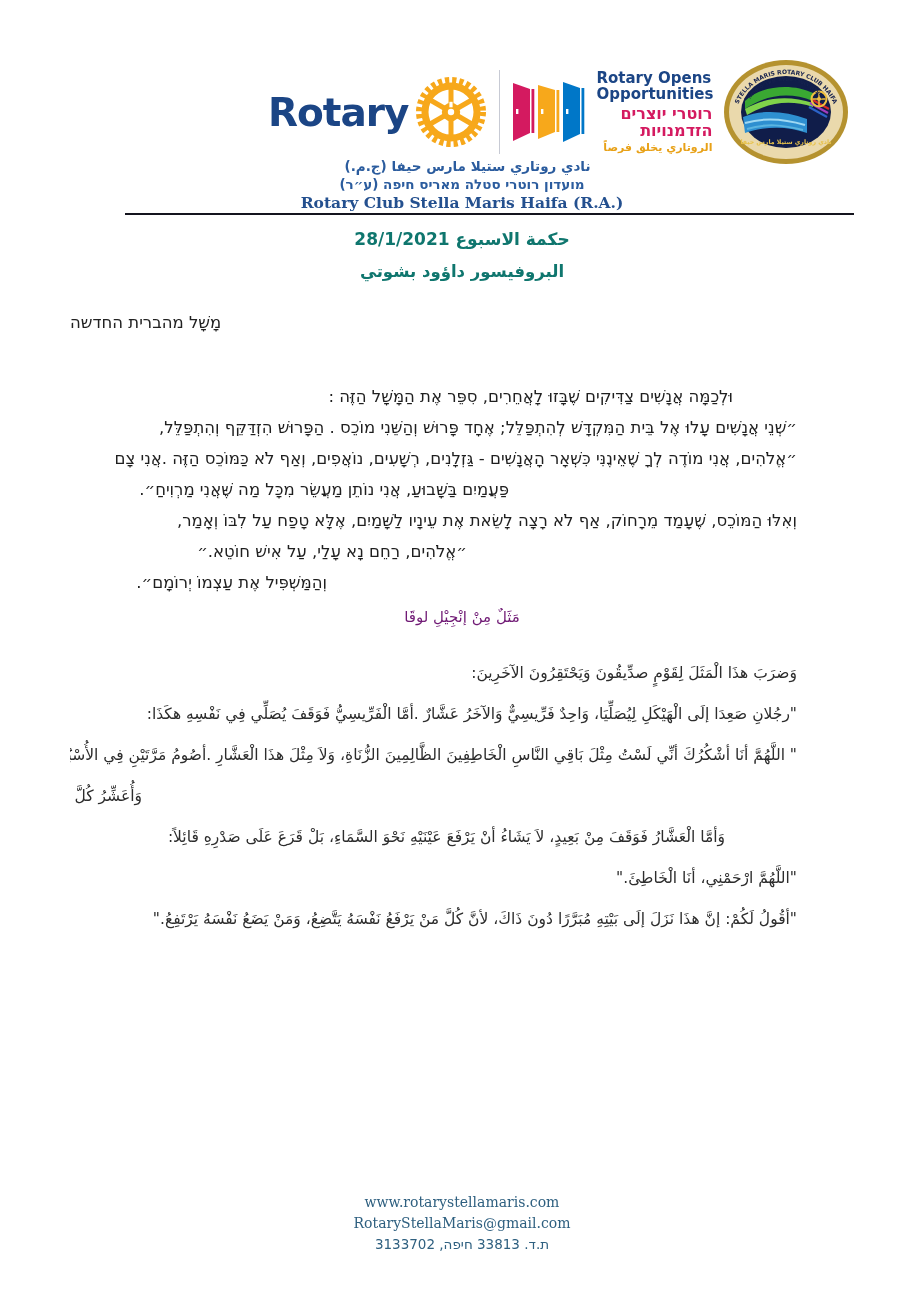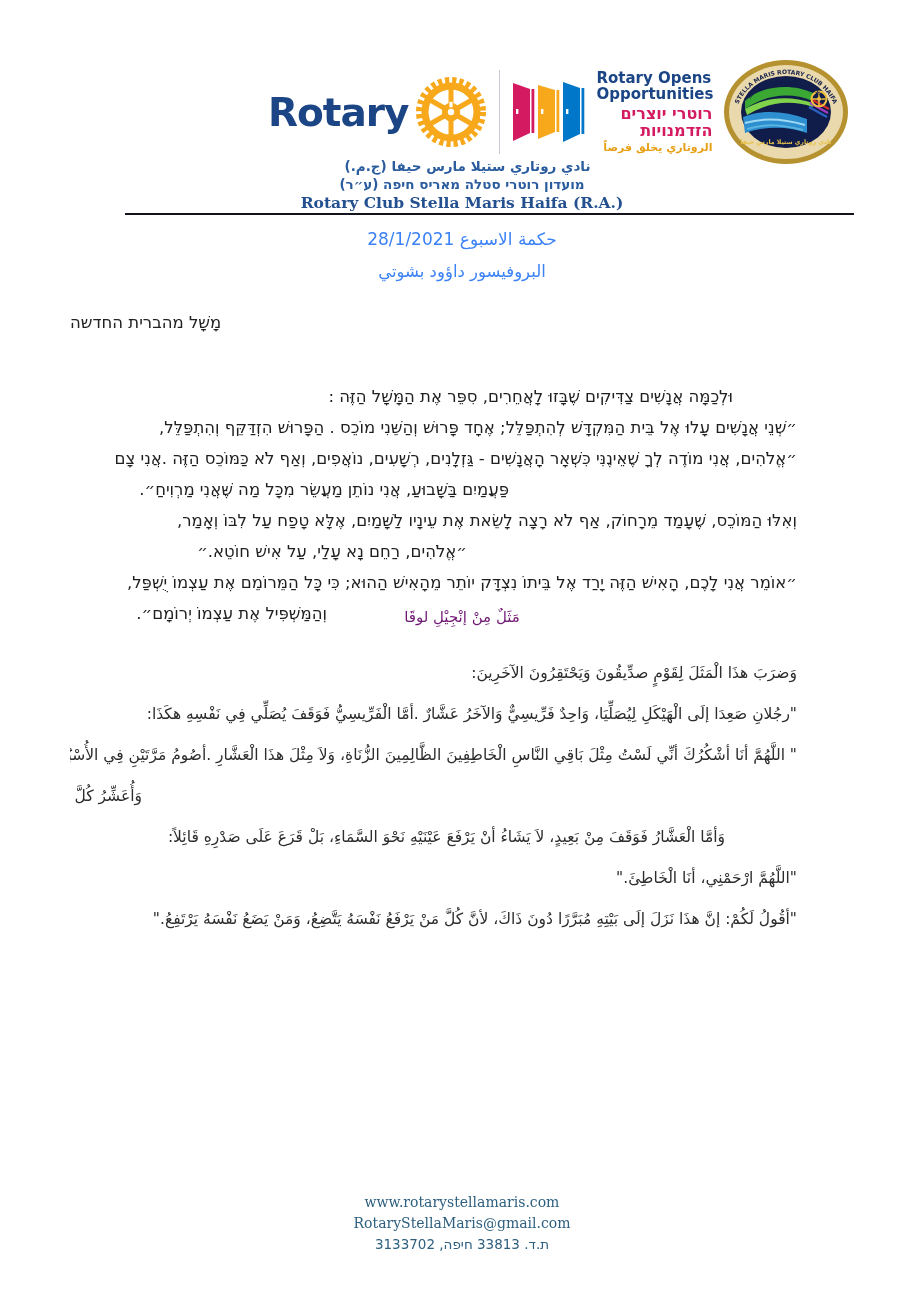--- a/index.html
+++ b/index.html
@@ -35,21 +35,21 @@
   .club-ar{font-size:13.5px;font-weight:bold;direction:rtl;line-height:1.35;padding-left:11px;}
   .club-he{font-size:13.5px;font-weight:bold;direction:rtl;line-height:1.35;}
   .club-en{
     font-family:"DejaVu Serif",serif;
     font-size:15.5px;font-weight:bold;color:#24508f;line-height:1.3;
   }
   .rule{position:absolute;top:213px;left:55px;width:820px;border-top:2.5px solid #14141e;}
   
   .title-block{
     position:absolute;top:231px;left:0;width:100%;
-    text-align:center;direction:rtl;color:#3b82f6;font-weight:normal;
+    text-align:center;direction:rtl;color:#0f766e;font-weight:bold;
   }
   .title-line1{font-size:17px;line-height:1.0;}
   .title-line2{font-size:16.5px;margin-top:16px;line-height:1.0;}
   
   .he-heading{
     position:absolute;top:313px;left:0;width:100%;
     text-align:left;direction:rtl;font-size:16.5px;color:#222;
   }
   .he-paragraph{
     position:absolute;top:353px;right:57px;left:50px;
@@ -178,21 +178,20 @@
   </div>
 
   <div class="he-heading">מָשָׁל מהברית החדשה</div>
   <div class="he-paragraph">
     <div class="he-line he-l1">וּלְכַמָּה אֲנָשִׁים צַדִּיקִים  שֶׁבָּזוּ לָאֲחֵרִים, סִפֵּר אֶת הַמָּשָׁל הַזֶּה :</div>
     <div class="he-line">״שְׁנֵי אֲנָשִׁים עָלוּ אֶל בֵּית הַמִּקְדָּשׁ לְהִתְפַּלֵּל; אֶחָד פָּרוּשׁ וְהַשֵּׁנִי מוֹכֵס . הַפָּרוּשׁ הִזְדַּקֵּף וְהִתְפַּלֵּל,</div>
     <div class="he-line">״אֱלֹהִים, אֲנִי מוֹדֶה לְךָ שֶׁאֵינֶנִּי כִּשְׁאָר הָאֲנָשִׁים - גַּזְלָנִים, רְשָׁעִים, נוֹאֲפִים, וְאַף לֹא כַּמּוֹכֵס הַזֶּה .אֲנִי צָם</div>
     <div class="he-line he-l4">פַּעֲמַיִם בַּשָּׁבוּעַ, אֲנִי נוֹתֵן מַעֲשֵׂר מִכָּל מַה שֶּׁאֲנִי מַרְוִיחַ״.</div>
     <div class="he-line">וְאִלּוּ הַמּוֹכֵס, שֶׁעָמַד מֵרָחוֹק, אַף לֹא רָצָה לָשֵׂאת אֶת עֵינָיו לַשָּׁמַיִם, אֶלָּא טָפַח עַל לִבּוֹ וְאָמַר,</div>
     <div class="he-line he-l6">״אֱלֹהִים, רַחֵם נָא עָלַי, עַל אִישׁ חוֹטֵא.״</div>
-    <div class="he-line">״אוֹמֵר אֲנִי לָכֶם, הָאִישׁ הַזֶּה יָרַד אֶל בֵּיתוֹ נִצְדָּק יוֹתֵר מֵהָאִישׁ הַהוּא; כִּי כָּל הַמֵּרוֹמֵם אֶת עַצְמוֹ יֻשְׁפַּל,</div>
     <div class="he-line he-l8">וְהַמַּשְׁפִּיל אֶת עַצְמוֹ יְרוֹמָם״.</div>
   </div>
 
   <div class="ar-heading">مَثَلٌ مِنْ إنْجِيْلِ لوقَا</div>
   <div class="ar-paragraph">
     <div class="ar-line">وَضرَبَ هذَا الْمَثَلَ لِقَوْمٍ صدِّيقُونَ وَيَحْتَقِرُونَ الآخَرِينَ:</div>
     <div class="ar-line">"رجُلانِ صَعِدَا إلَى الْهَيْكَلِ لِيُصَلِّيَا، وَاحِدٌ فَرِّيسِيٌّ وَالآخَرُ عَشَّارٌ .أمَّا الْفَرِّيسِيُّ فَوَقَفَ يُصَلِّي فِي نَفْسِهِ هكَذَا:</div>
     <div class="ar-line">" اللَّهُمَّ أنَا أشْكُرُكَ أنِّي لَسْتُ مِثْلَ بَاقِي النَّاسِ الْخَاطِفِينَ الظَّالِمِينَ الزُّنَاةِ، وَلاَ مِثْلَ هذَا الْعَشَّارِ .أصُومُ مَرَّتَيْنِ فِي الأُسْبُوعِ،</div>
     <div class="ar-line ar-l4">وَأُعَشِّرُ كُلَّ مَا أقْتَنِيهِ."</div>
     <div class="ar-line ar-l5">وَأمَّا الْعَشَّارُ فَوَقَفَ مِنْ بَعِيدٍ، لاَ يَشَاءُ أنْ يَرْفَعَ عَيْنَيْهِ نَحْوَ السَّمَاءِ، بَلْ قَرَعَ عَلَى صَدْرِهِ قَائِلاً:</div>

